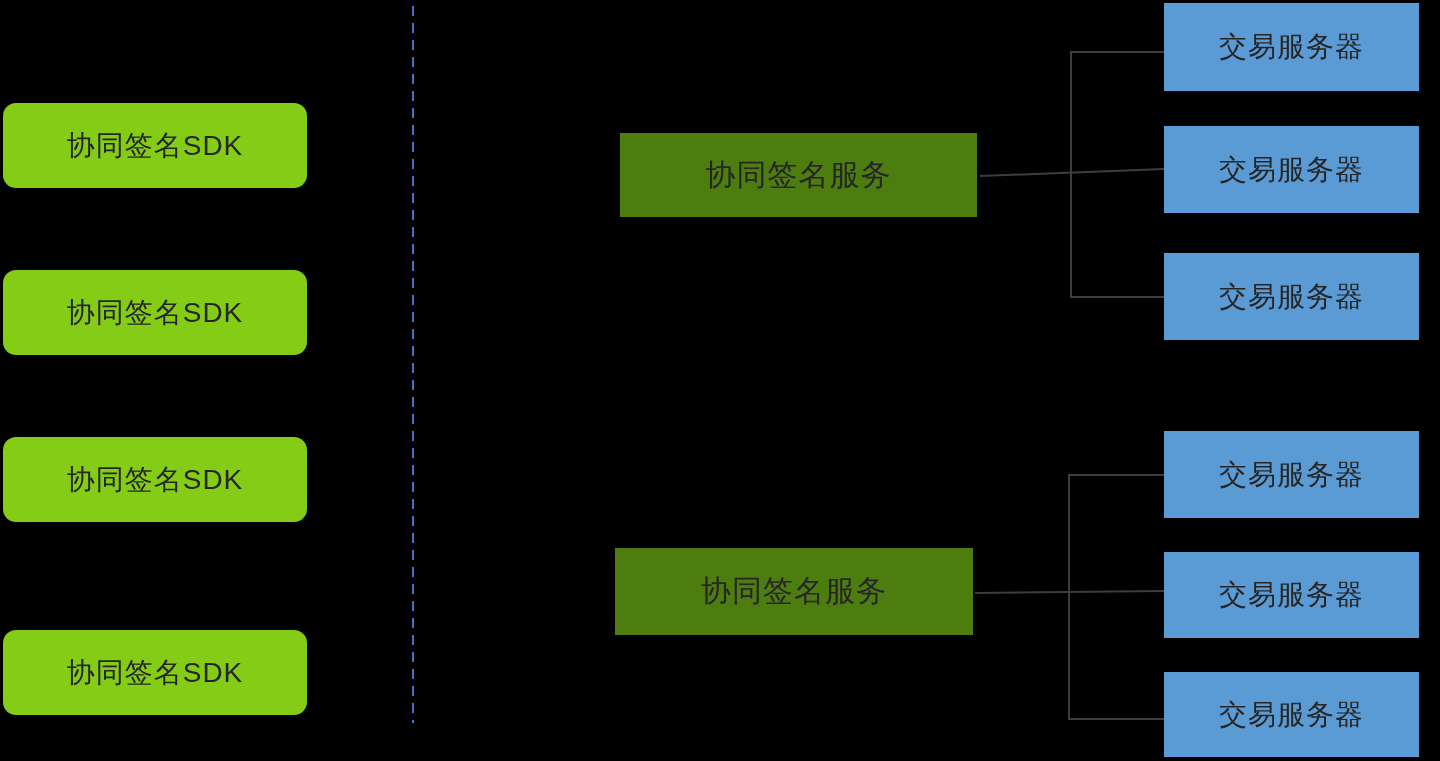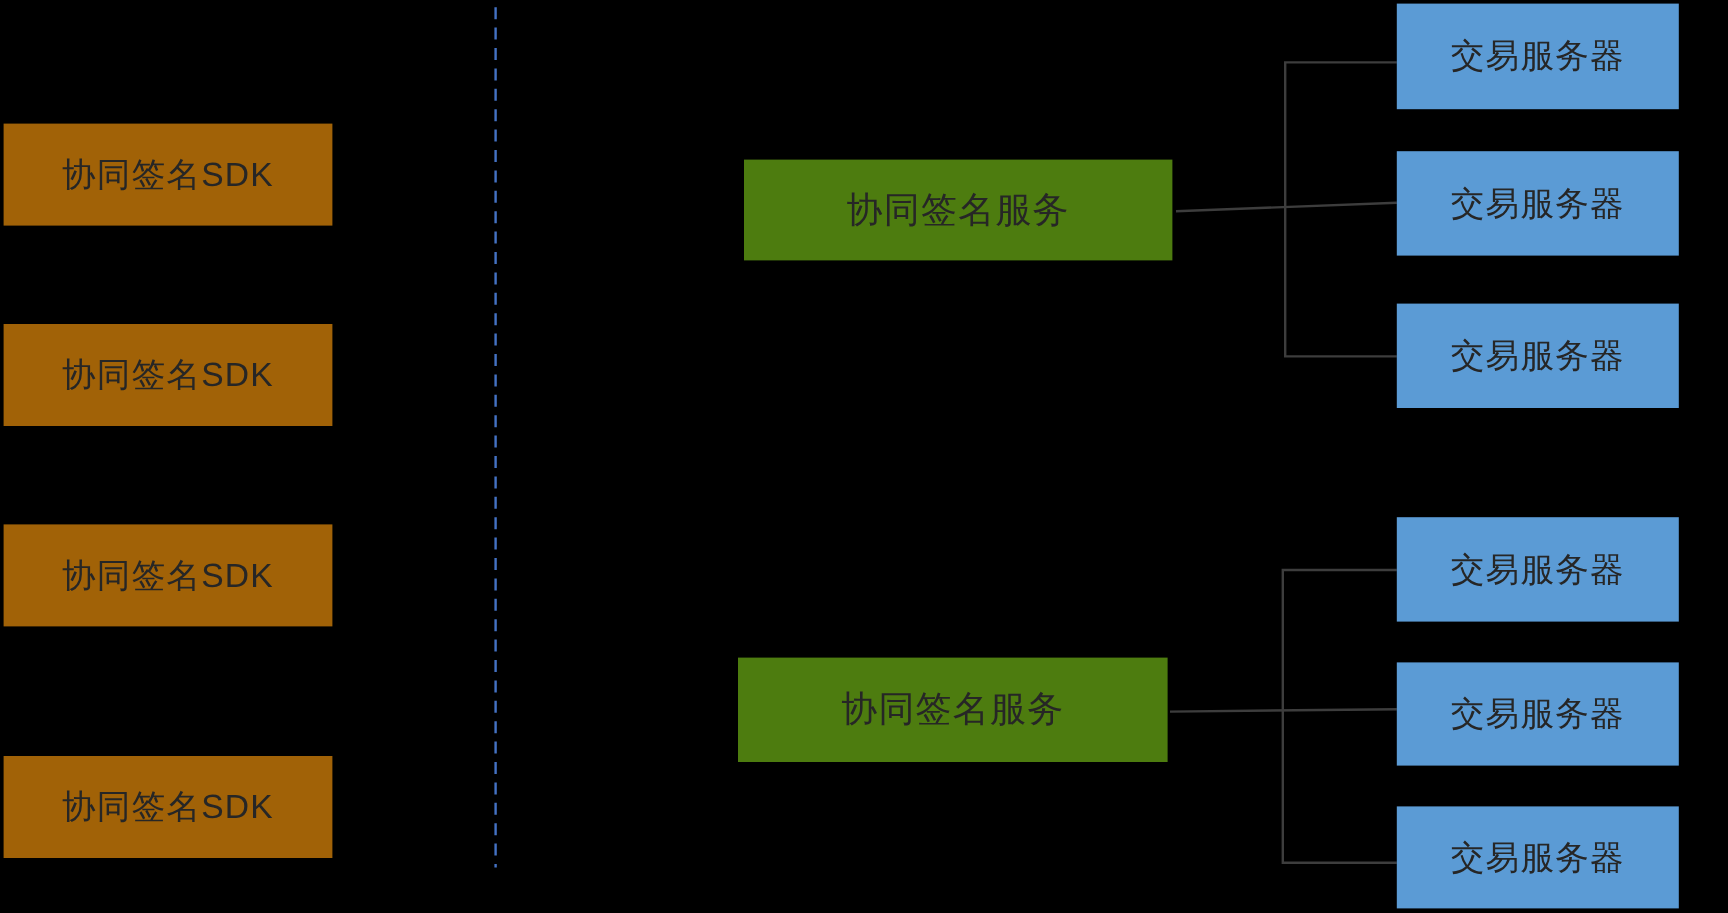--- a/index.html
+++ b/index.html
@@ -20,40 +20,41 @@
     display: flex;
     align-items: center;
     justify-content: center;
     color: #262626;
     letter-spacing: 1px;
     white-space: nowrap;
   }
   
   .sdk {
     left: 3px;
-    width: 274px;
+    width: 304px;
     height: 85px;
-    background: #a16207;
+    background: #84cc16;
     font-size: 28px;
+    border-radius: 13px;
   }
   .sdk-1 { top: 103px; }
   .sdk-2 { top: 270px; }
   .sdk-3 { top: 437px; }
   .sdk-4 { top: 630px; }
   
   .svc {
     background: #4d7c0f;
     font-size: 30px;
   }
   .svc-1 { left: 620px; top: 133px; width: 357px; height: 84px; }
   .svc-2 { left: 615px; top: 548px; width: 358px; height: 87px; }
   
   .srv {
     left: 1164px;
-    width: 235px;
+    width: 255px;
     background: #5B9BD5;
     font-size: 28px;
   }
   .srv-1 { top: 3px;   height: 88px; }
   .srv-2 { top: 126px; height: 87px; }
   .srv-3 { top: 253px; height: 87px; }
   .srv-4 { top: 431px; height: 87px; }
   .srv-5 { top: 552px; height: 86px; }
   .srv-6 { top: 672px; height: 85px; }
   

